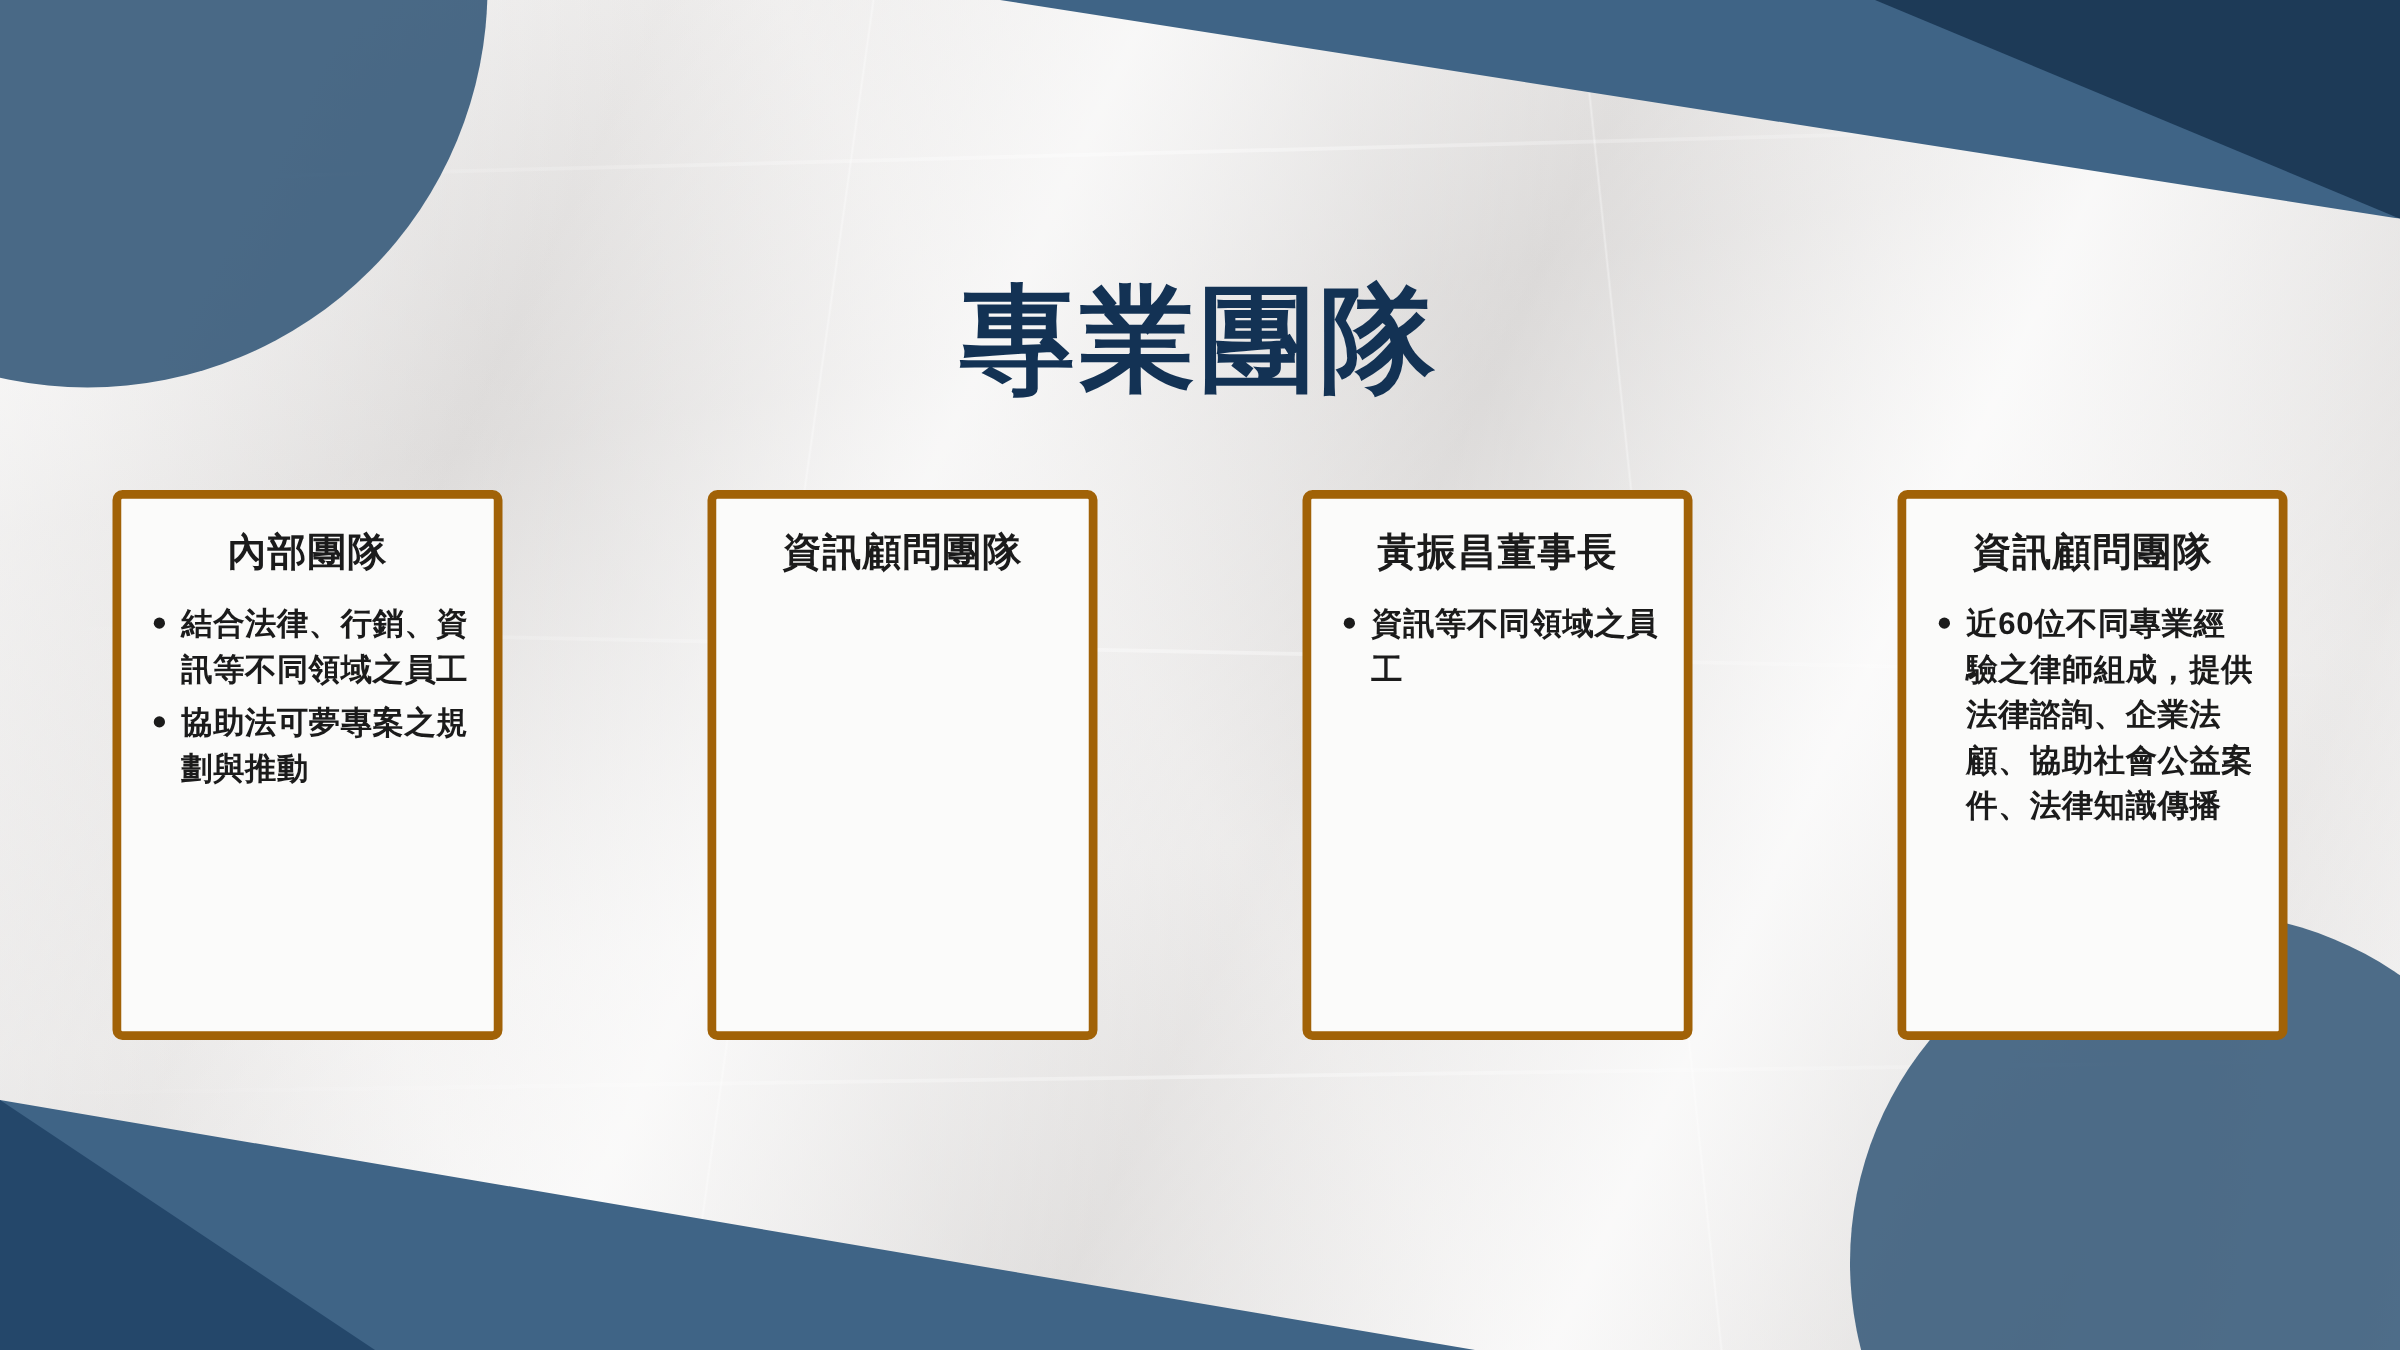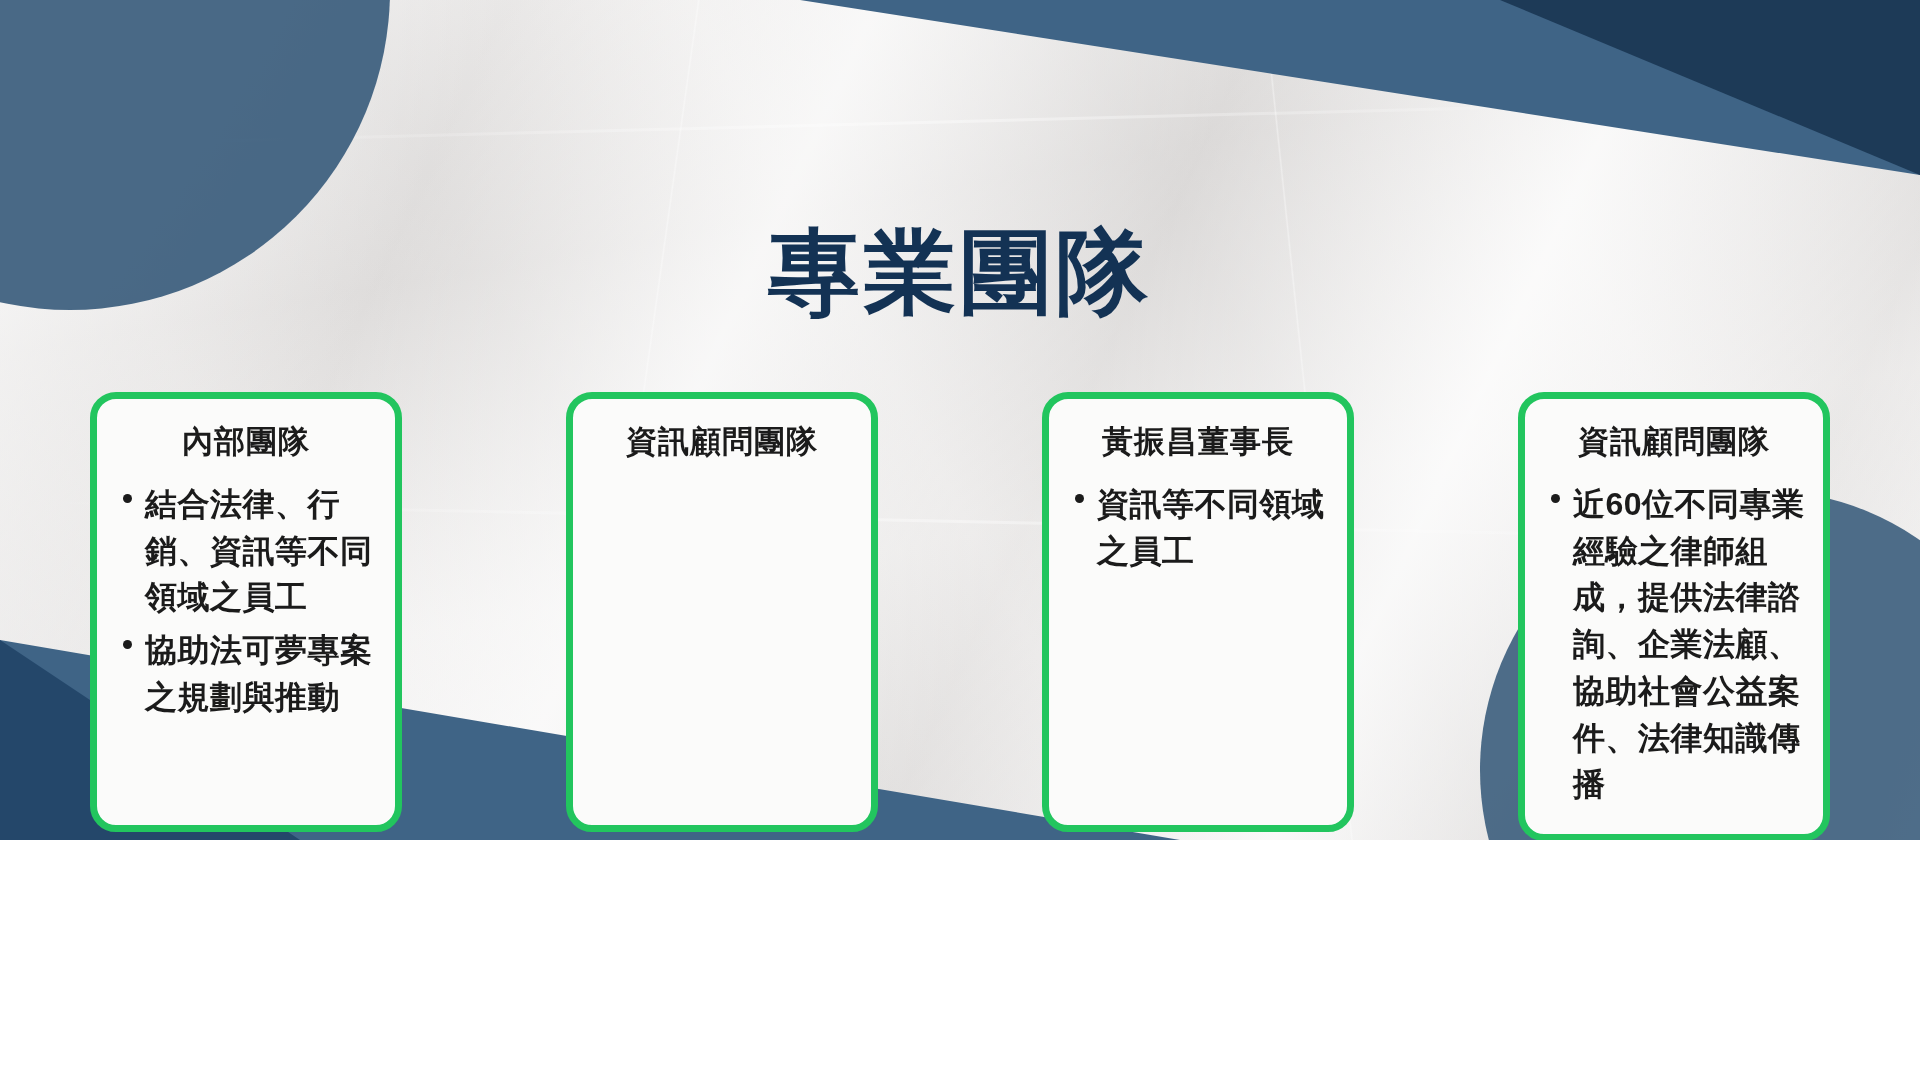--- a/index.html
+++ b/index.html
@@ -7,21 +7,21 @@
     padding: 0;
     width: 1920px;
     height: 1080px;
     overflow: hidden;
     font-family: "Liberation Sans", sans-serif;
   }
 
   #slide {
     position: relative;
     width: 1920px;
-    height: 840px;
+    height: 1080px;
     background: #eceaea;
     overflow: hidden;
   }
 
   
   .paper-texture {
     position: absolute;
     inset: 0;
     background-color: #e9e7e6;
     background-image:
@@ -115,40 +115,40 @@
     width: 1740px;
     display: flex;
     justify-content: space-between;
     align-items: flex-start;
   }
   .card {
     width: 312px;
     min-height: 440px;
     box-sizing: border-box;
     background: #fbfbfa;
-    border: 7px solid #22c55e;
-    border-radius: 26px;
+    border: 7px solid #a16207;
+    border-radius: 8px;
     padding: 22px 18px 20px 18px;
   }
   .card-title {
     text-align: center;
     font-size: 31px;
     font-weight: bold;
     color: #1b1b1b;
     margin-bottom: 18px;
     letter-spacing: 1px;
   }
   .card ul {
     margin: 0;
     padding: 0 0 0 30px;
     list-style: none;
   }
   .card li {
     position: relative;
-    font-size: 32px;
+    font-size: 25px;
     font-weight: bold;
     line-height: 1.46;
     color: #1b1b1b;
     margin-bottom: 6px;
     letter-spacing: .5px;
   }
   .card li::before {
     content: "";
     position: absolute;
     left: -22px;

